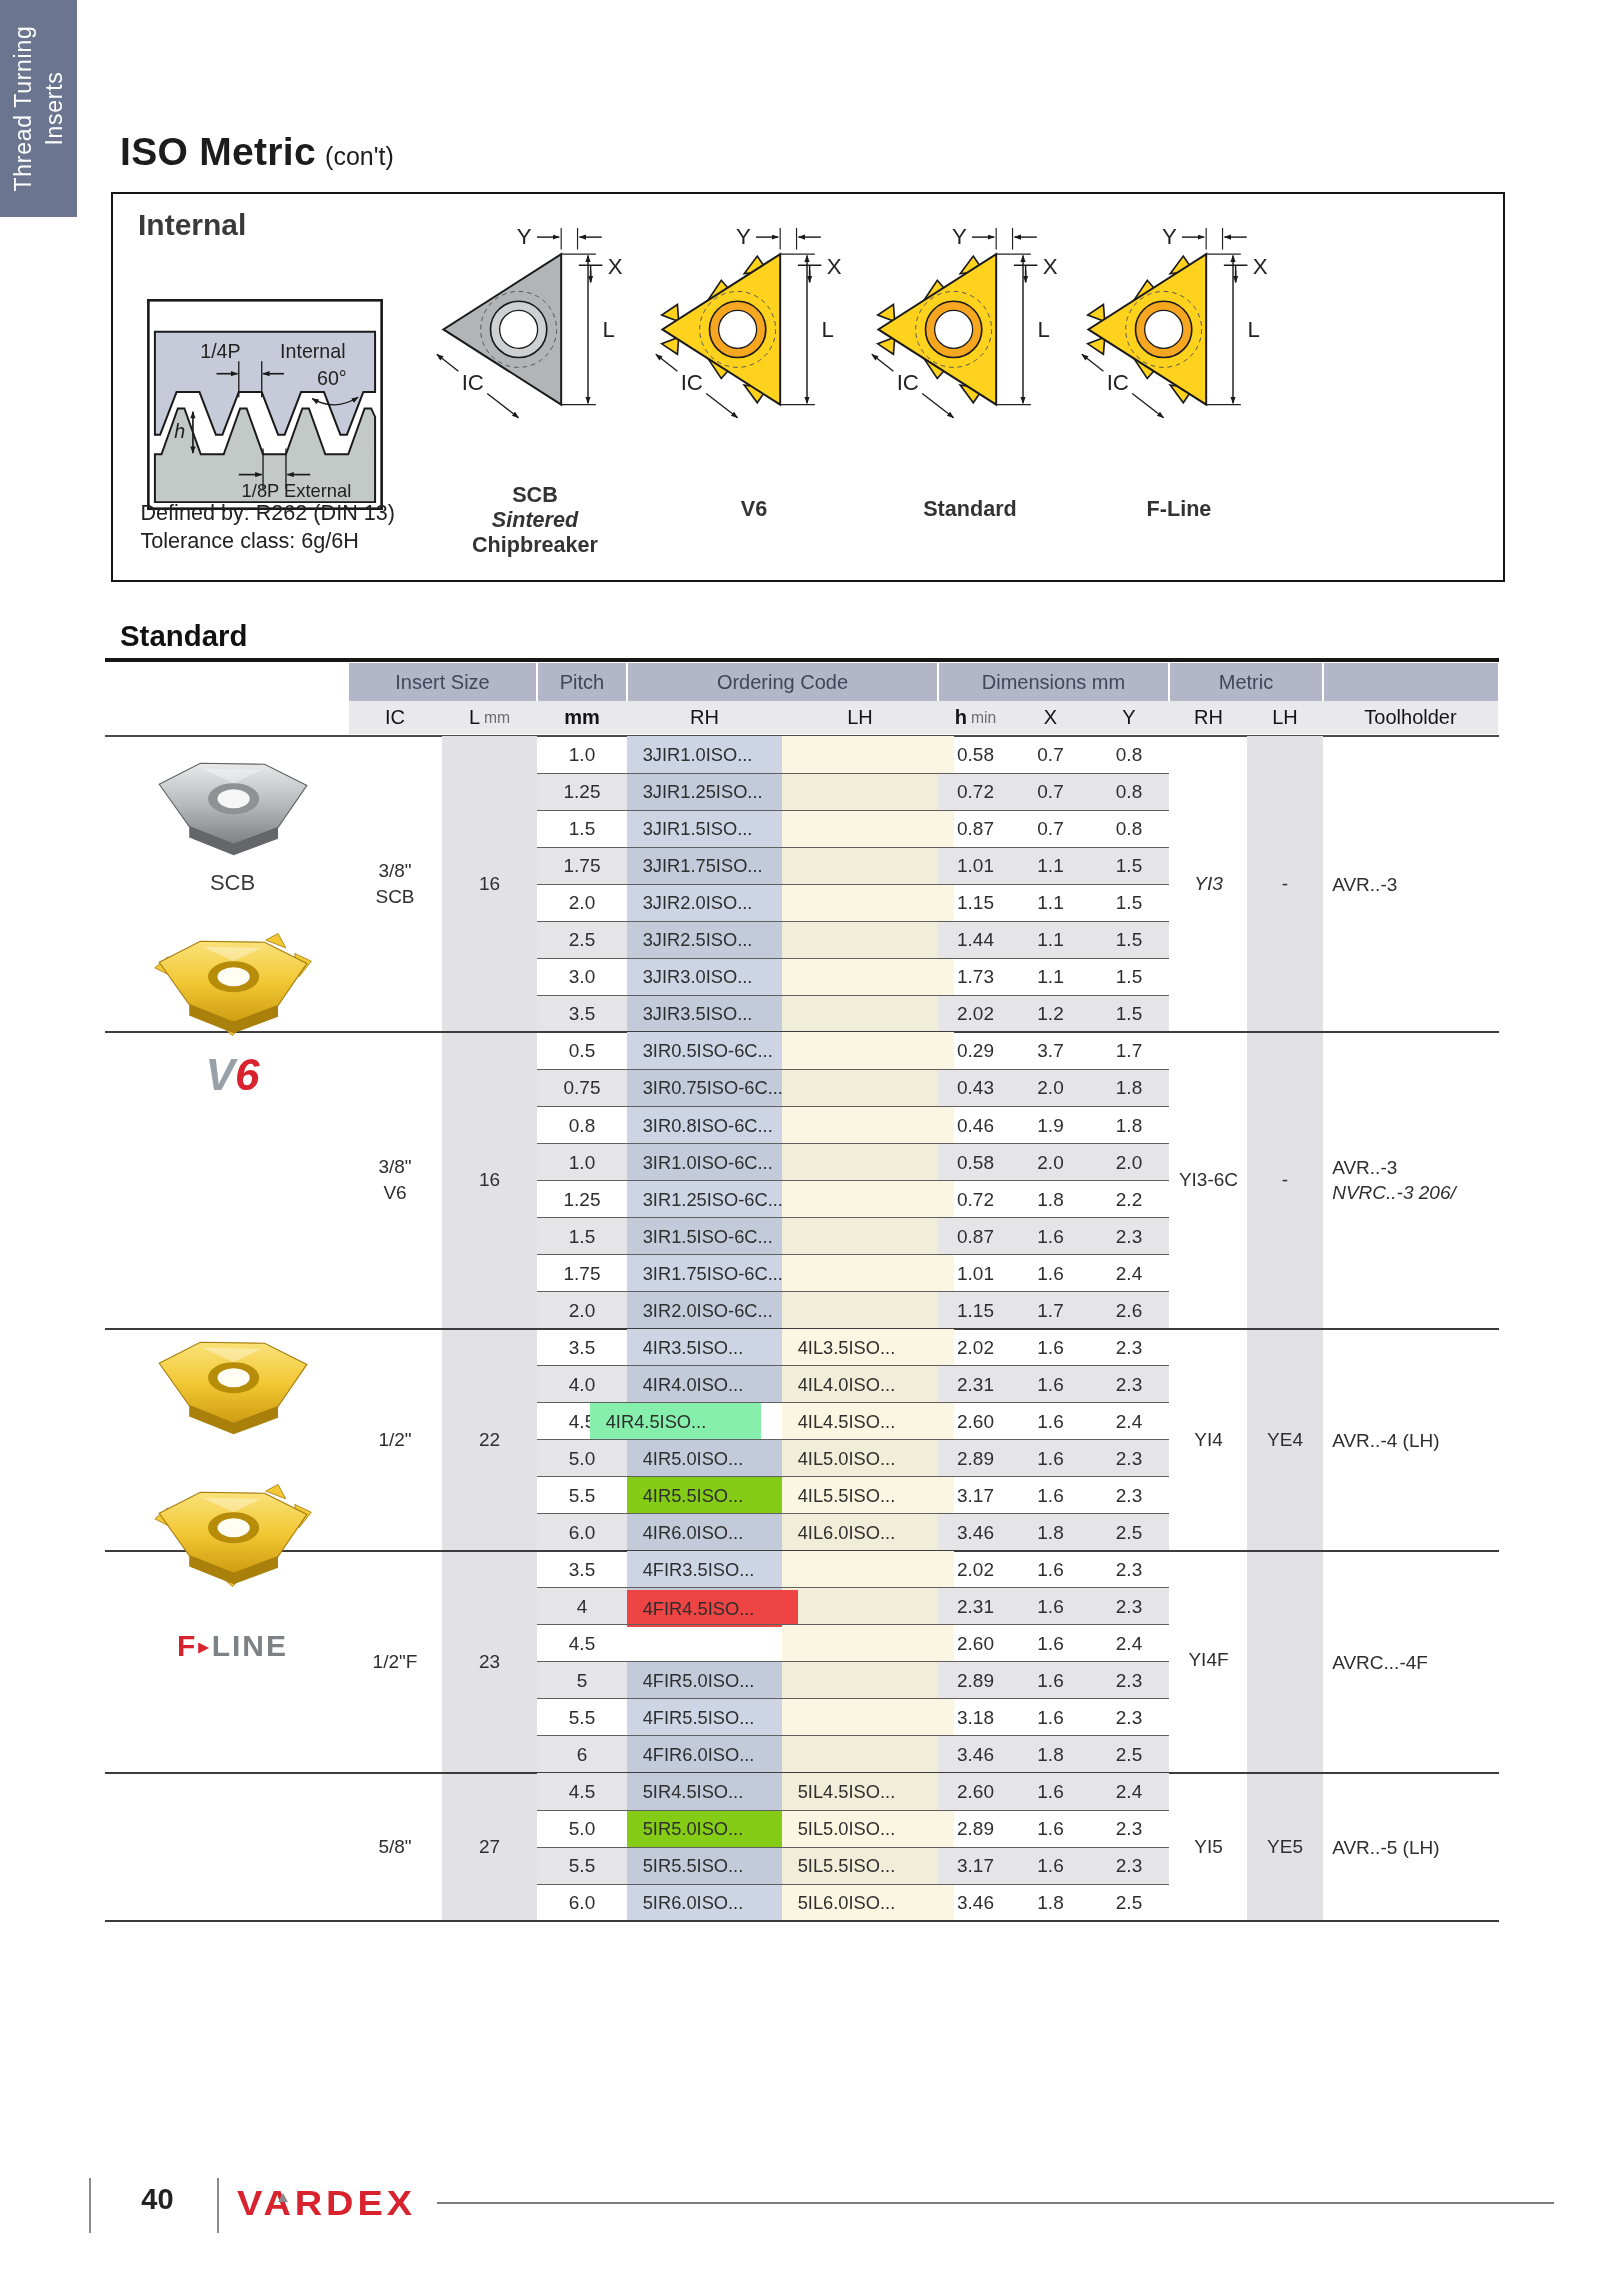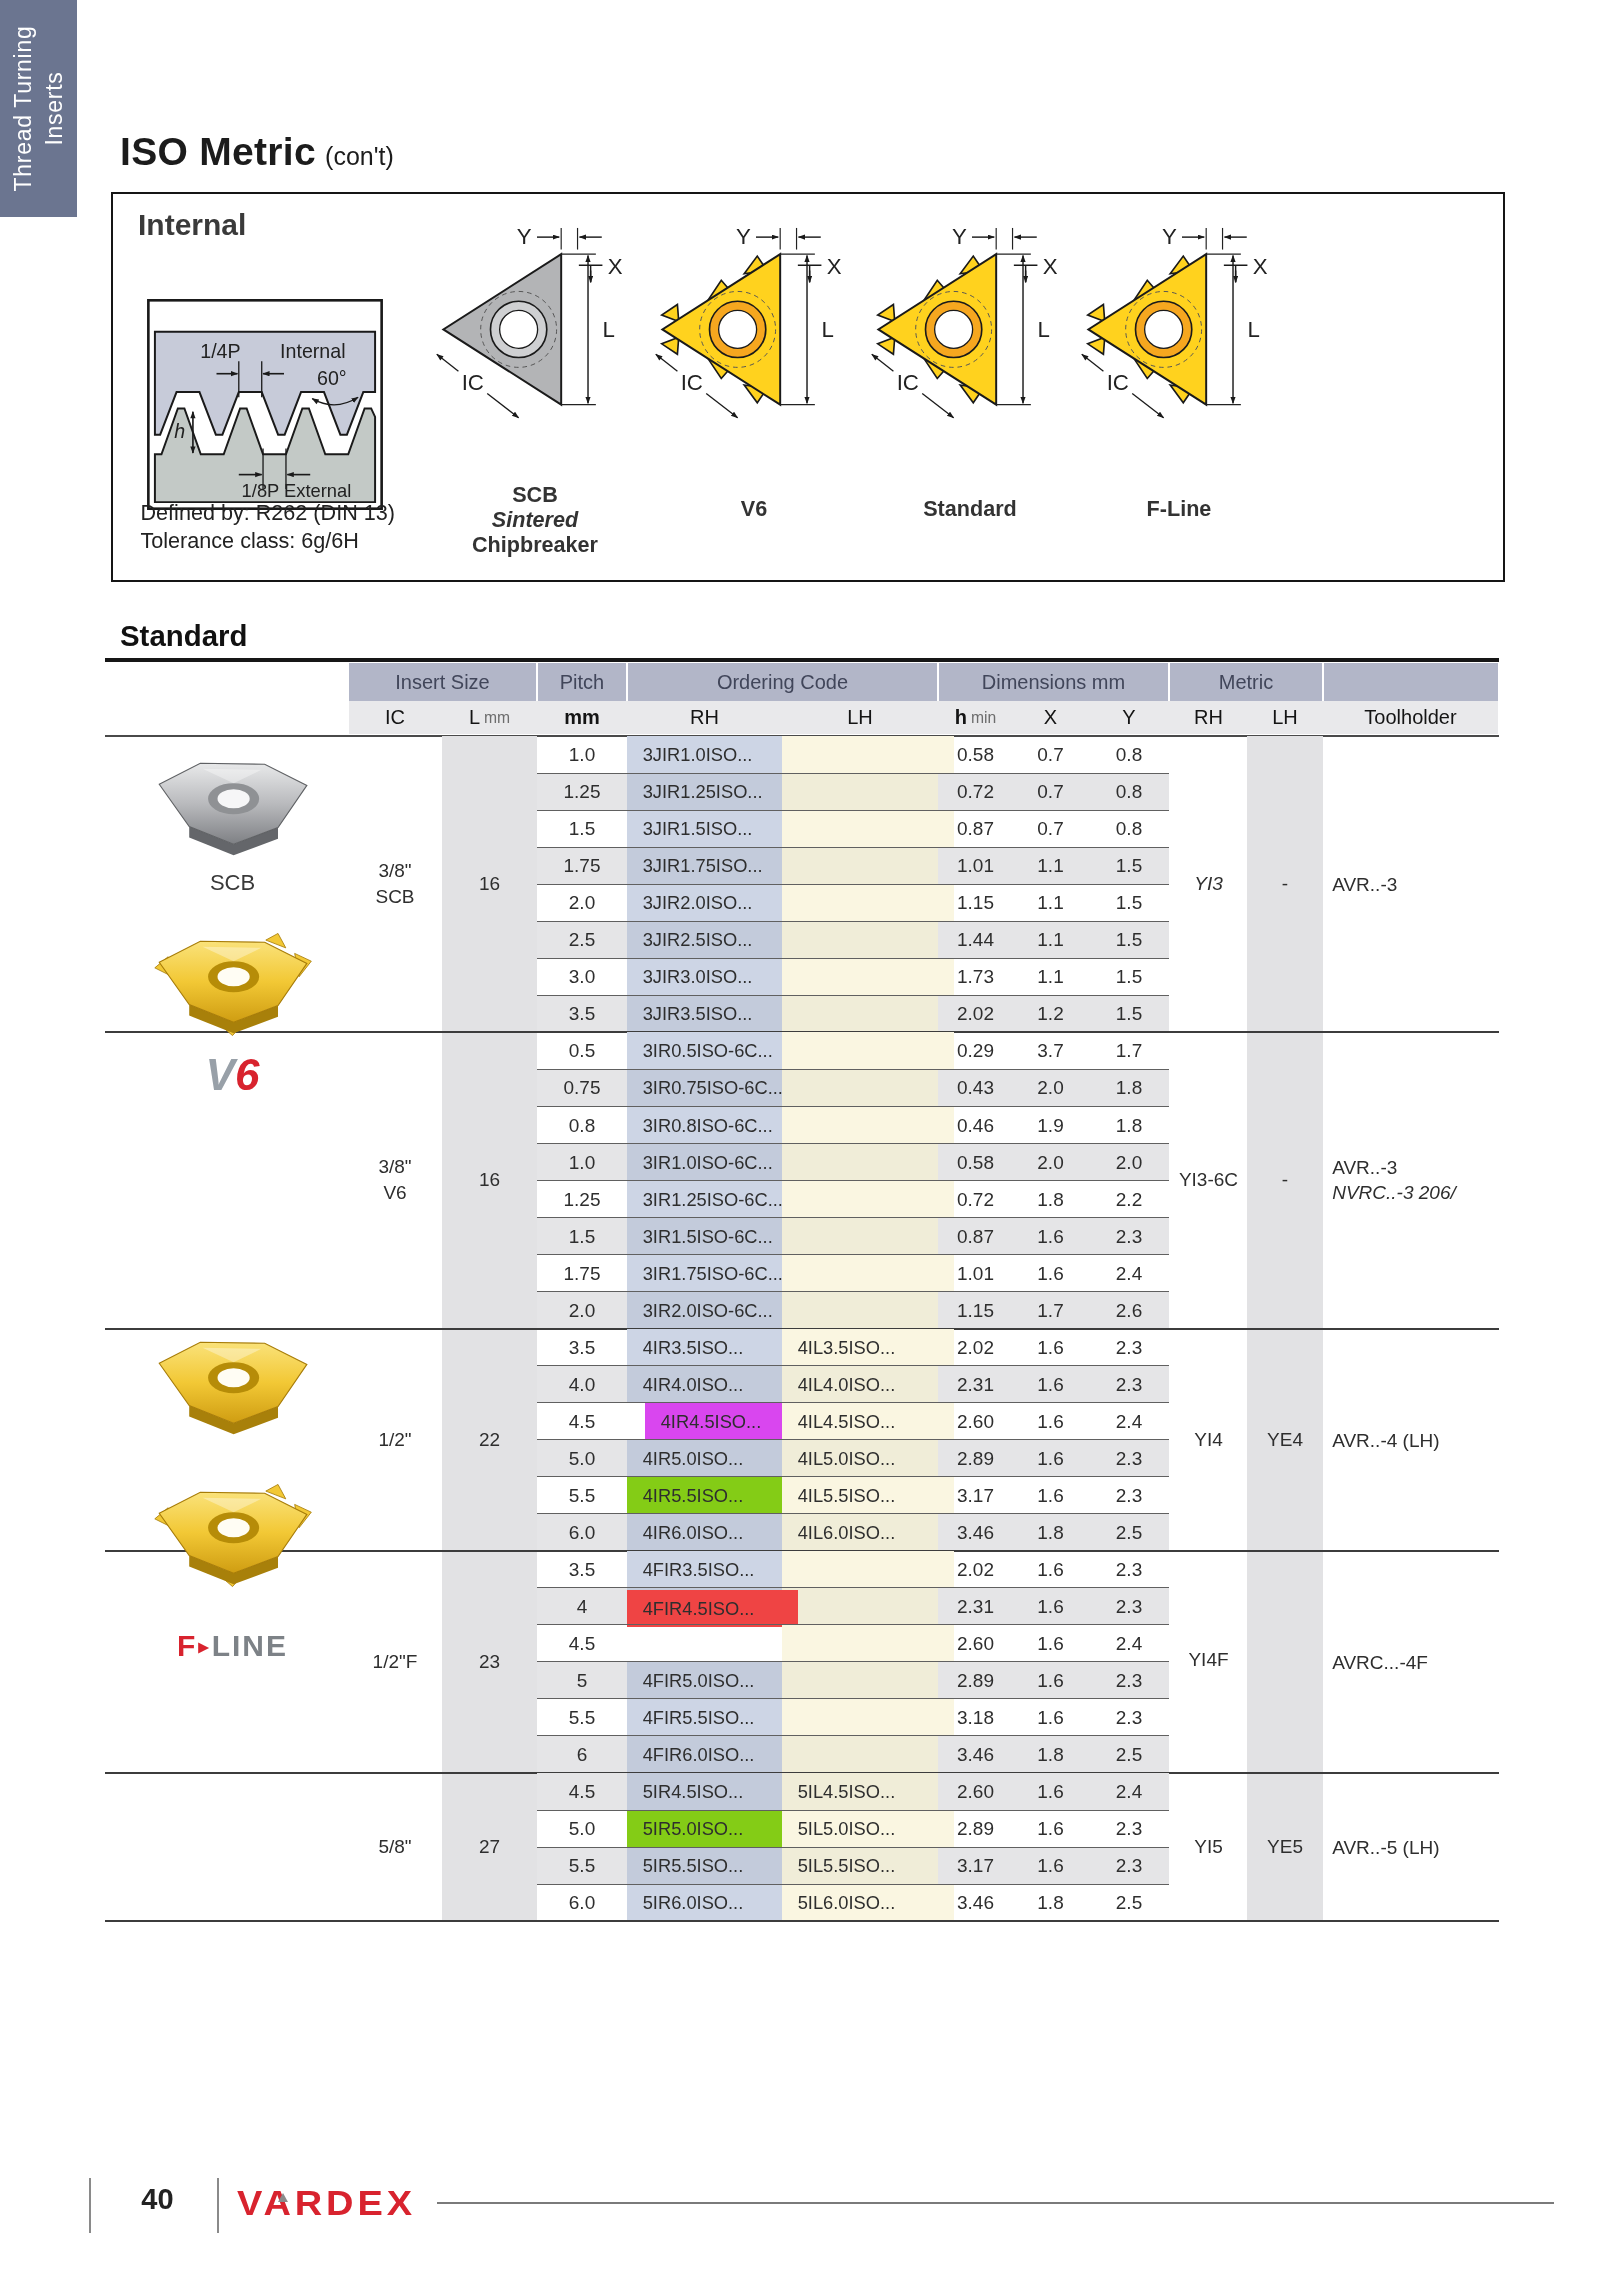--- a/index.html
+++ b/index.html
@@ -419,21 +419,21 @@
           <div class="abs cellflex datacell" style="left: 537px; top: 1366px; width: 90px; height: 37px; background: rgb(229, 229, 231);">4.0</div>
           <div class="abs codecell nowrap" style="left: 627px; top: 1366px; width: 155px; height: 37px; background: rgb(195, 203, 219);">4IR4.0ISO...</div>
           <div class="abs codecell nowrap" style="left: 782px; top: 1366px; width: 156px; height: 37px; background: rgb(240, 237, 216);">4IL4.0ISO...</div>
           <div class="abs cellflex datacell" style="left: 938px; top: 1366px; width: 75px; height: 37px; background: rgb(229, 229, 231);">2.31</div>
           <div class="abs cellflex datacell" style="left: 1012px; top: 1366px; width: 77px; height: 37px; background: rgb(229, 229, 231);">1.6</div>
           <div class="abs cellflex datacell" style="left: 1089px; top: 1366px; width: 80px; height: 37px; background: rgb(229, 229, 231);">2.3</div>
         </div>
         <div class="abs" style="left: 537px; top: 1365px; width: 632px; height: 1.3px; background: rgb(96, 96, 96);"></div>
         <div class="abs" style="left: 0px; top: 0px;">
           <div class="abs cellflex datacell" style="left: 537px; top: 1403px; width: 90px; height: 37px; background: transparent;">4.5</div>
-          <div class="abs codecell nowrap" style="left: 645px; top: 1403px; width: 155px; height: 37px; background: #d946ef;">4IR4.5ISO...</div>
+          <div class="abs codecell nowrap" style="left: 590px; top: 1403px; width: 155px; height: 37px; background: #86efac;">4IR4.5ISO...</div>
           <div class="abs codecell nowrap" style="left: 782px; top: 1403px; width: 156px; height: 37px; background: rgb(250, 246, 225);">4IL4.5ISO...</div>
           <div class="abs cellflex datacell" style="left: 938px; top: 1403px; width: 75px; height: 37px; background: transparent;">2.60</div>
           <div class="abs cellflex datacell" style="left: 1012px; top: 1403px; width: 77px; height: 37px; background: transparent;">1.6</div>
           <div class="abs cellflex datacell" style="left: 1089px; top: 1403px; width: 80px; height: 37px; background: transparent;">2.4</div>
         </div>
         <div class="abs" style="left: 537px; top: 1402px; width: 632px; height: 1.3px; background: rgb(96, 96, 96);"></div>
         <div class="abs" style="left: 0px; top: 0px;">
           <div class="abs cellflex datacell" style="left: 537px; top: 1440px; width: 90px; height: 37px; background: rgb(229, 229, 231);">5.0</div>
           <div class="abs codecell nowrap" style="left: 627px; top: 1440px; width: 155px; height: 37px; background: rgb(195, 203, 219);">4IR5.0ISO...</div>
           <div class="abs codecell nowrap" style="left: 782px; top: 1440px; width: 156px; height: 37px; background: rgb(240, 237, 216);">4IL5.0ISO...</div>

